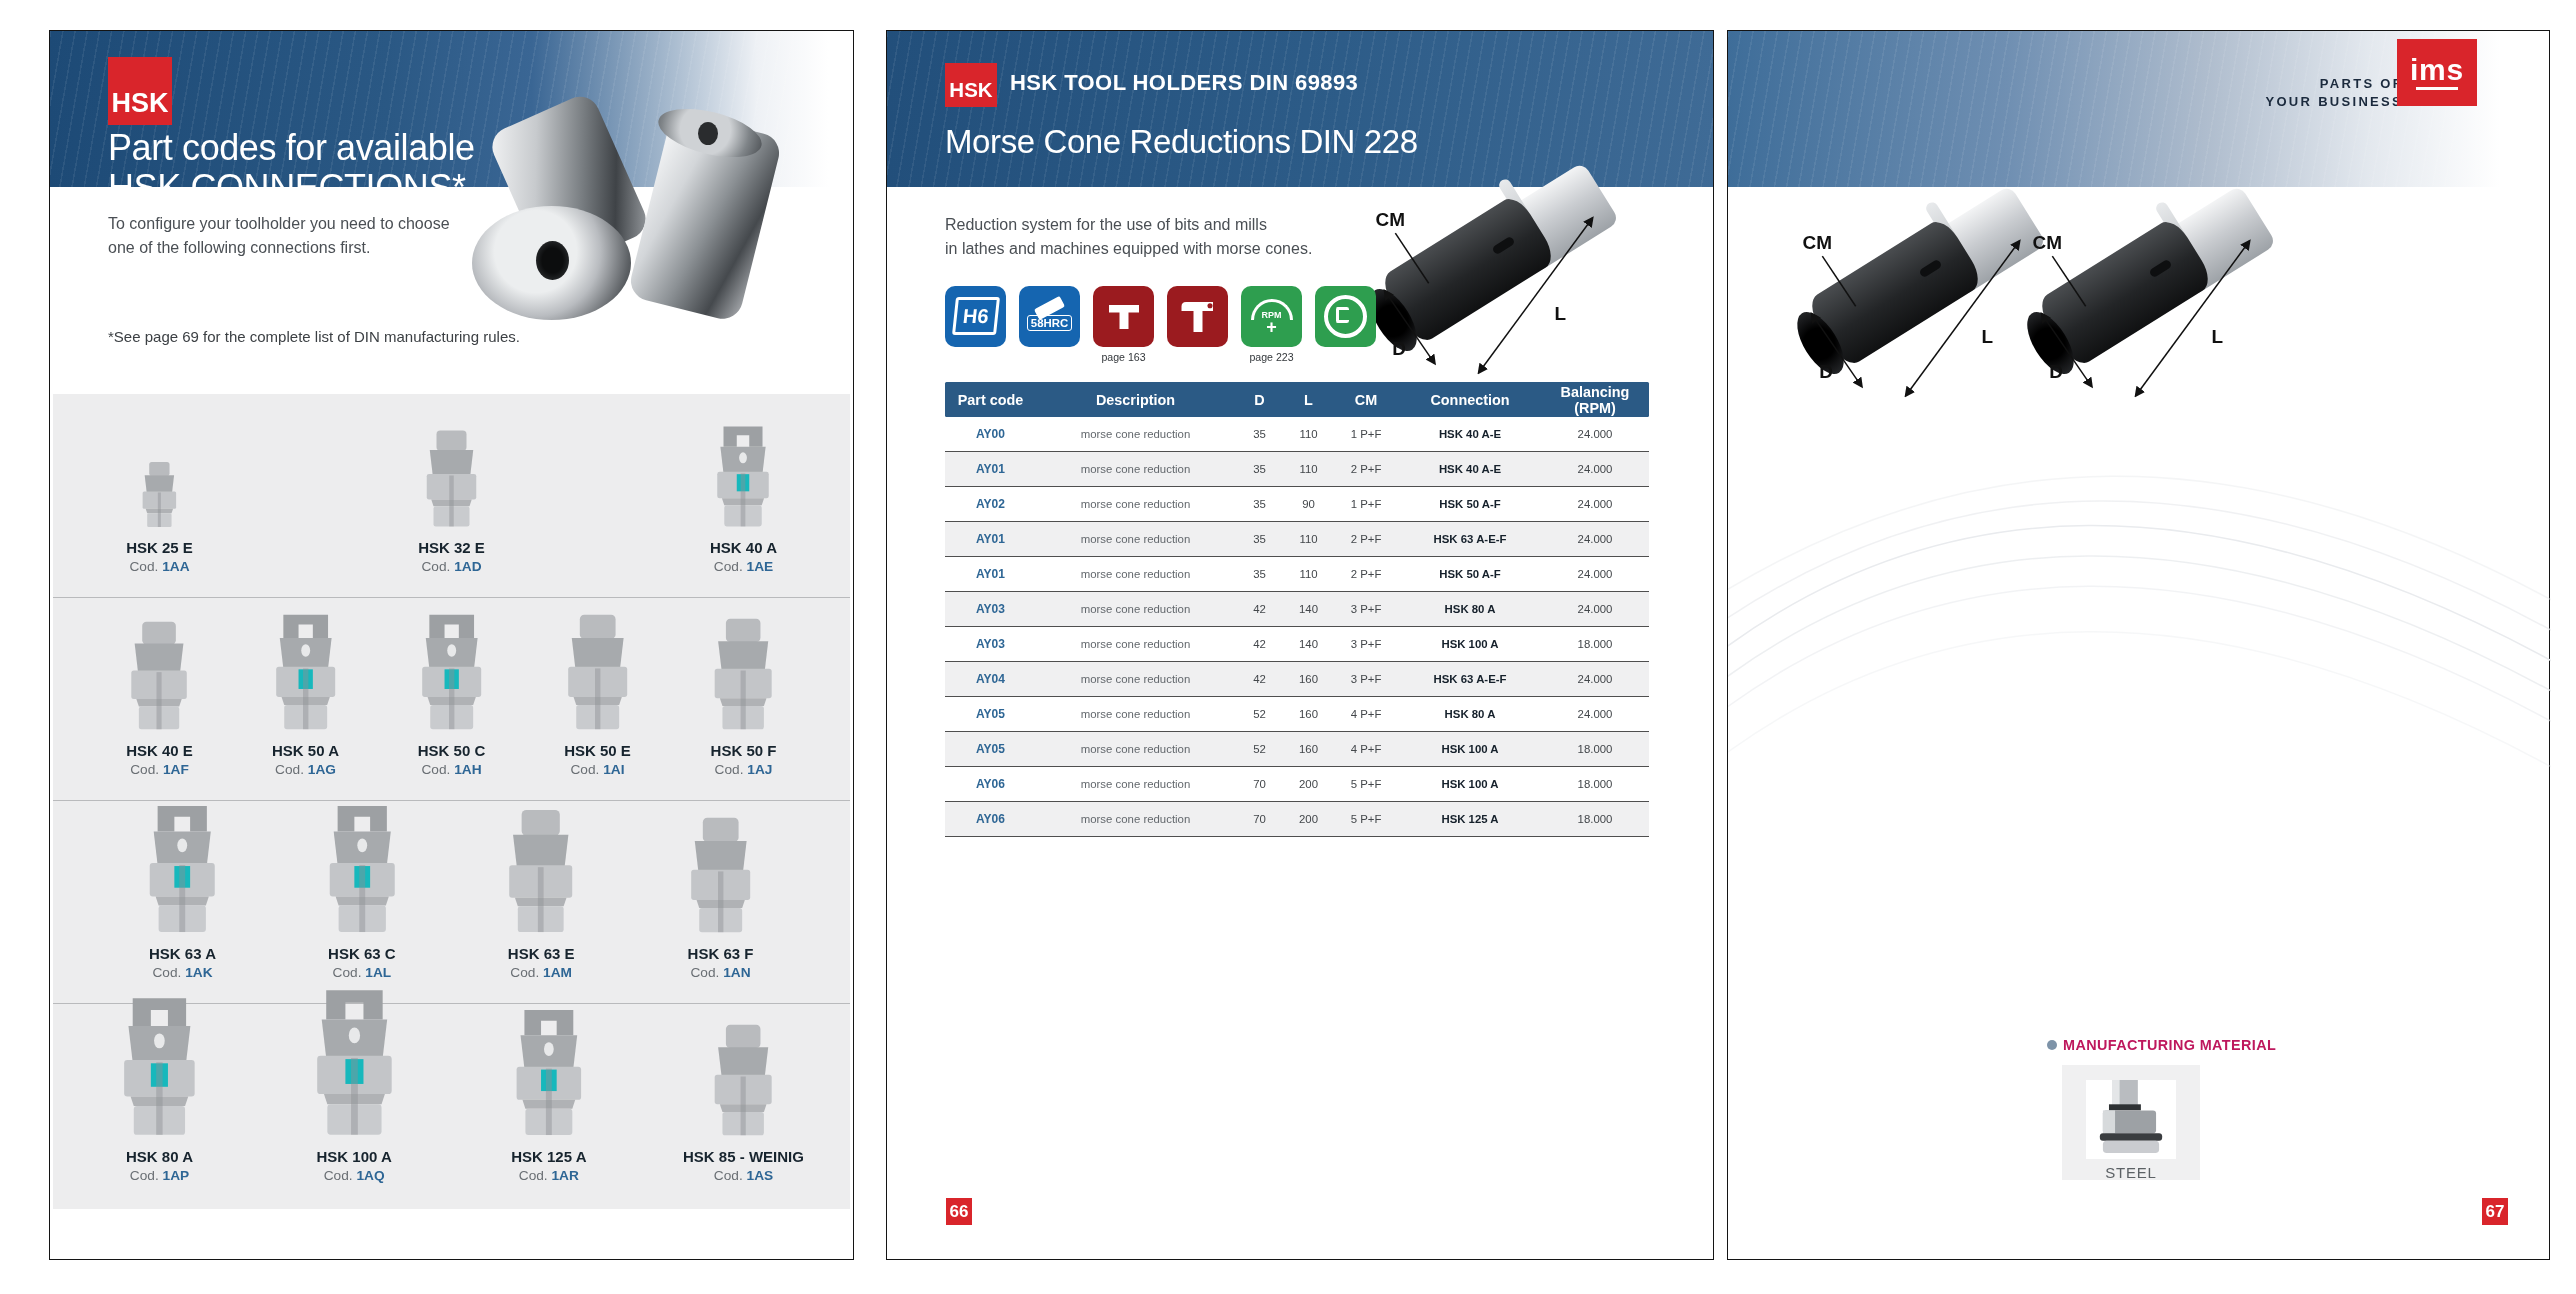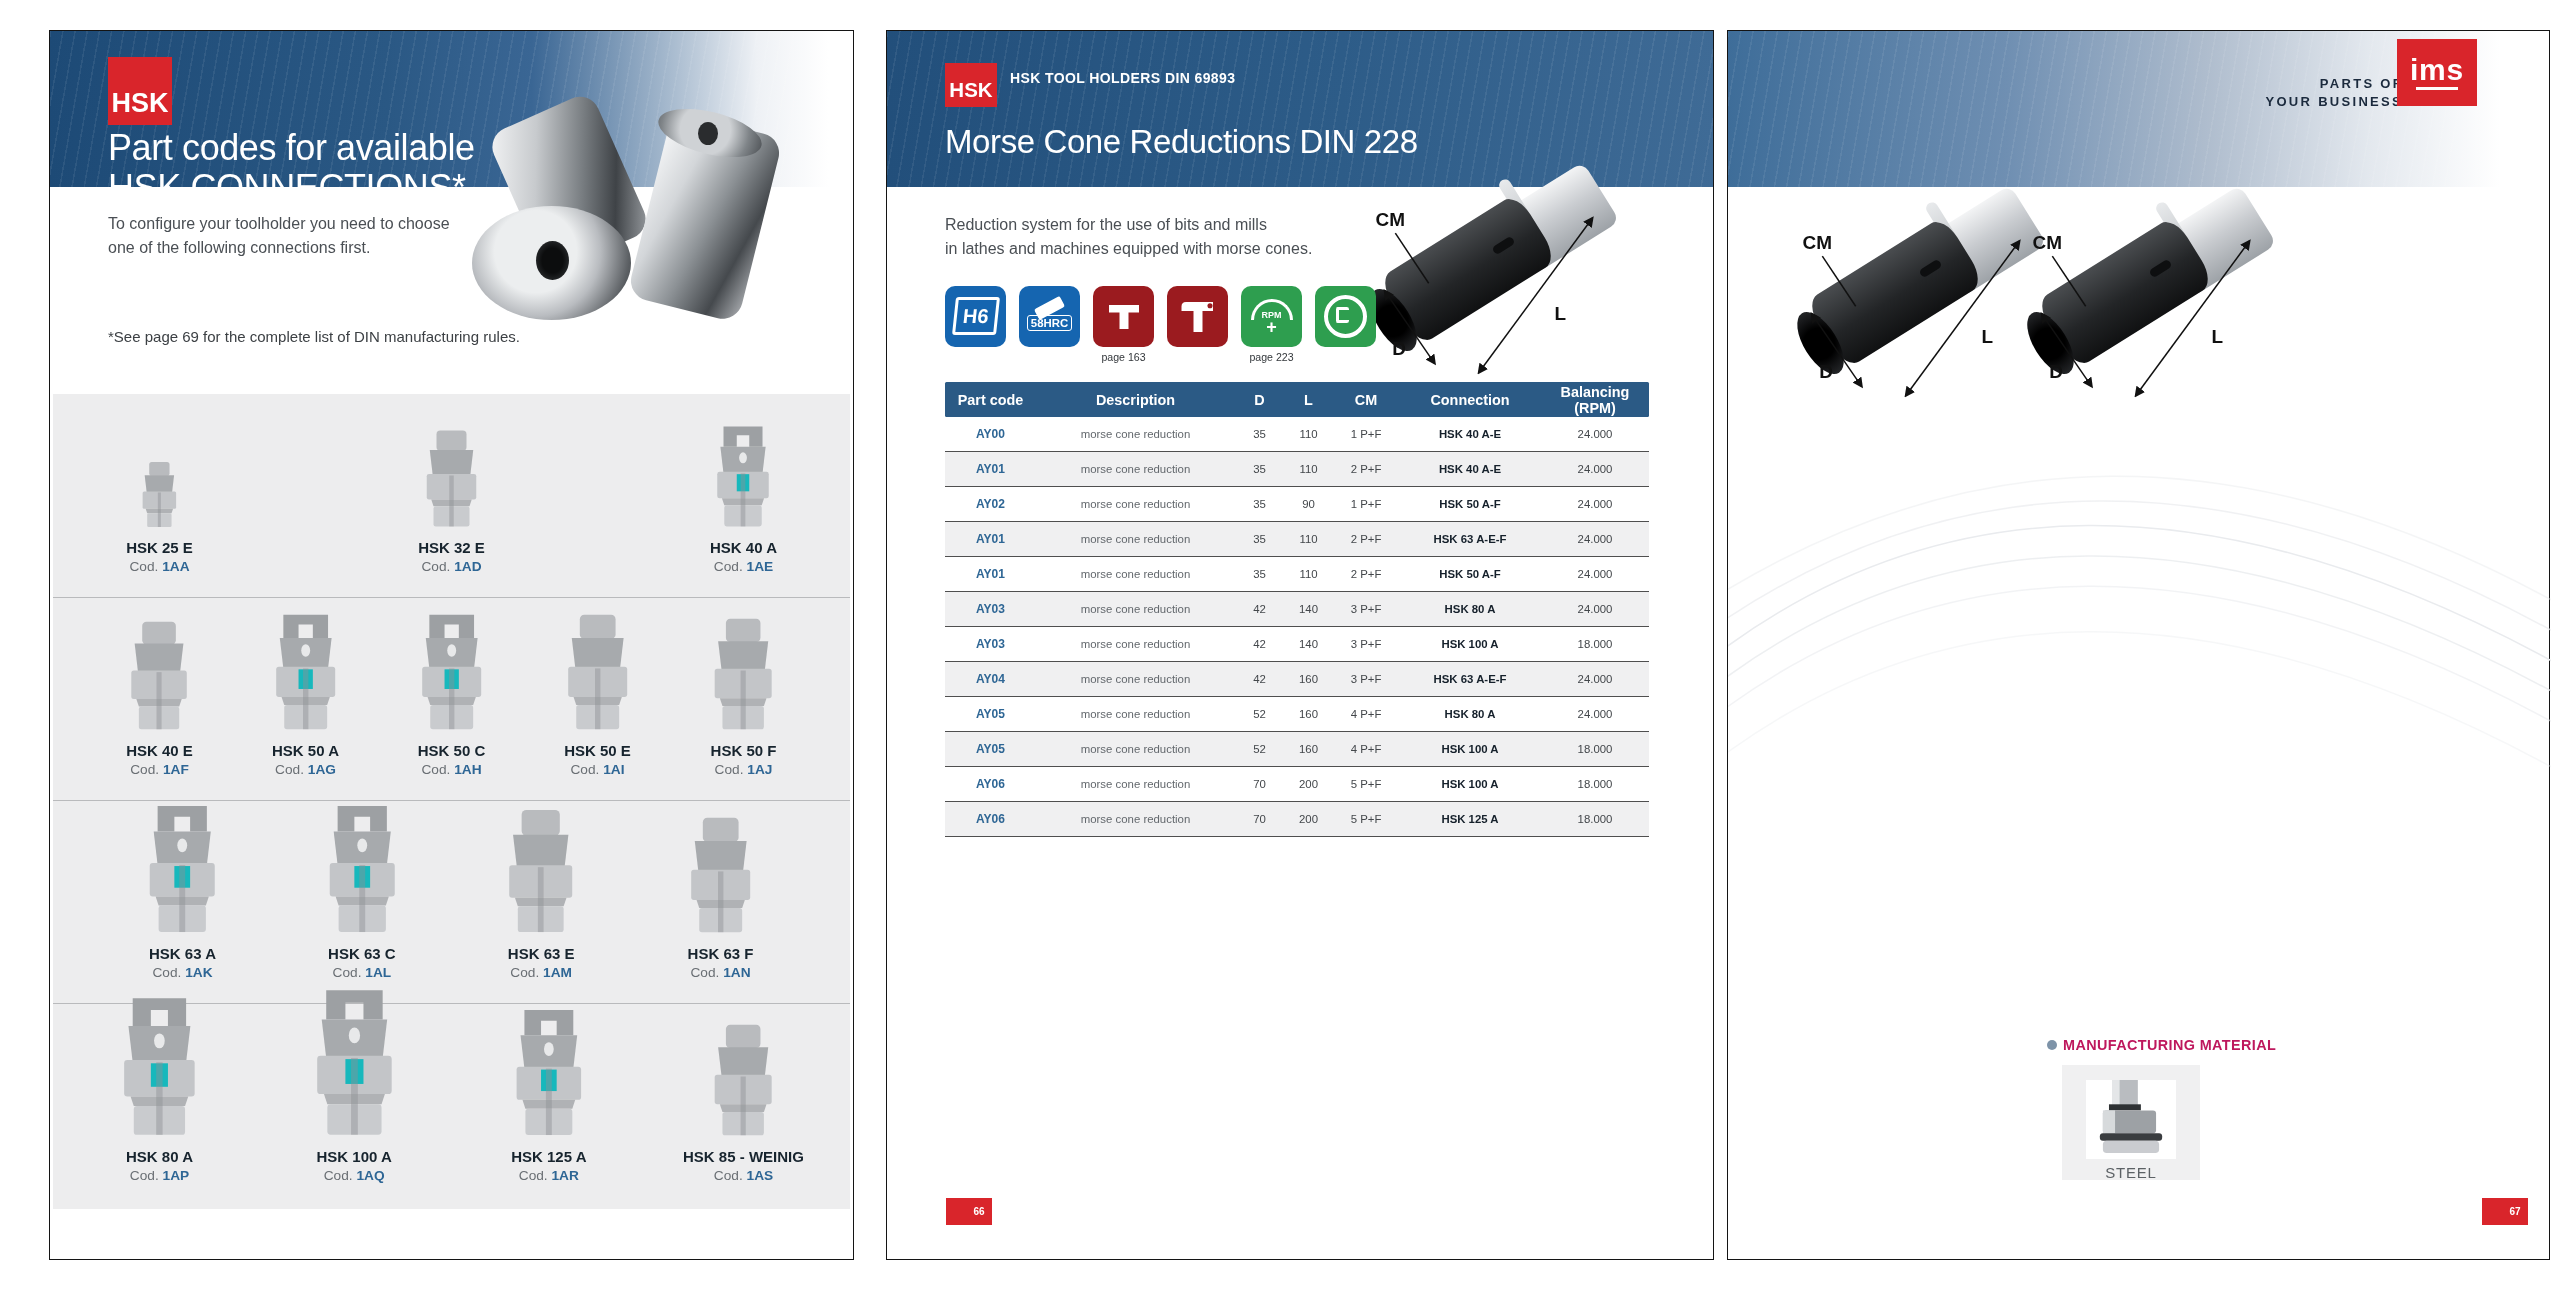--- a/index.html
+++ b/index.html
@@ -18,21 +18,21 @@
   #page-mid .band{background:linear-gradient(90deg,#224f7b 0%,#2d5c88 55%,#3f6b96 100%);}
   #page-right .band{background:linear-gradient(90deg,#3e6d99 0%,#6f8fb2 34%,#aebccd 58%,#e3e8ee 78%,#fff 94%);}
 
   .hsk-box{position:absolute;background:var(--accent-red,#d9252b);color:#fff;font-weight:bold;
      display:flex;align-items:flex-end;justify-content:center;z-index:3;}
   #page-left .hsk-box{left:58px;top:26px;width:64px;height:62px;font-size:27px;padding-bottom:6px;}
   #page-mid .hsk-box{left:58px;top:32px;width:52px;height:39px;font-size:20.5px;padding-bottom:4.6px;}
 
   .page-title{position:absolute;left:58px;top:97px;margin:0;color:#fff;font-weight:300;
      font-size:36px;line-height:1.12;letter-spacing:-0.4px;z-index:3;}
-  .kicker{position:absolute;left:123px;top:39px;color:#fff;font-size:14px;letter-spacing:0.4px;z-index:3;font-weight:600;}
+  .kicker{position:absolute;left:123px;top:39px;color:#fff;font-size:22px;letter-spacing:0.4px;z-index:3;font-weight:600;}
   .kicker b{font-weight:800;}
   #page-mid .page-title{top:93px;font-size:33px;}
 
   
   .header-photo{position:absolute;right:68px;top:76px;width:319px;height:220px;z-index:2;}
   .ph{position:absolute;border-radius:20px;}
   .ph1-body{left:46px;top:0;width:114px;height:152px;transform:rotate(-24deg);
      background:linear-gradient(115deg,#f4f5f6,#c7cacd 30%,#787d81 58%,#3f4347 78%,#9ea2a6);}
   .ph1-disc{left:6px;top:99px;width:159px;height:114px;border-radius:50%;
      background:radial-gradient(circle at 40% 40%,#eceeef 0 35%,#b9bcc0 55%,#5a5e62 80%,#2e3134 100%);}
@@ -115,21 +115,21 @@
   .thead span{font-weight:bold;font-size:14.4px;}
   .tbody .tr{height:34px;border-bottom:1.5px solid #4f4f4f;background:#fff;}
   .tbody .tr:nth-child(even){background:var(--row-alt,#f0f0f1);}
   .tbody .c0{color:var(--code-blue,#2e6695);font-weight:bold;font-size:12px;}
   .tbody .c1{color:#63686d;font-size:11.4px;}
   .tbody .c2,.tbody .c3,.tbody .c4,.tbody .c6{color:#43474b;font-size:11.4px;}
   .tbody .c5{font-weight:bold;color:#15202b;font-size:11.4px;}
 
   
   .pagenum{position:absolute;width:26px;height:27px;background:var(--accent-red,#d9252b);color:#fff;
-     font-size:10px;font-weight:bold;display:flex;align-items:center;justify-content:center;padding-left:20px;}
+     font-size:17px;font-weight:bold;display:flex;align-items:center;justify-content:center;}
   #page-mid .pagenum{left:59px;top:1167px;}
   #page-right .pagenum{left:754px;top:1167px;}
 
   
   .tagline{position:absolute;right:146px;top:44px;text-align:right;color:#1b2a3d;font-weight:bold;
      font-size:13px;letter-spacing:2.3px;line-height:1.35;z-index:3;}
   .ims-box{position:absolute;right:72px;top:8.3px;width:80px;height:67px;background:var(--accent-red,#d9252b);
      display:flex;flex-direction:column;align-items:center;justify-content:center;z-index:3;}
   .ims-txt{color:#fff;font-size:30px;font-weight:bold;line-height:.9;letter-spacing:0.8px;}
   .ims-bar{width:42px;height:3px;background:#fff;margin-top:3.8px;}

